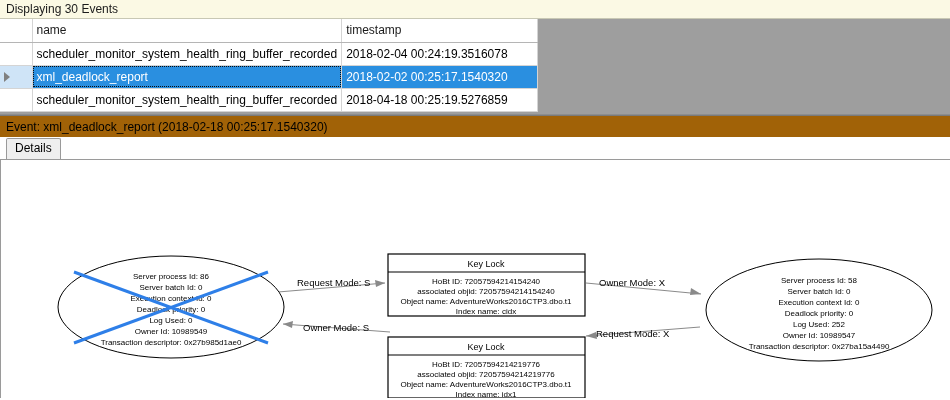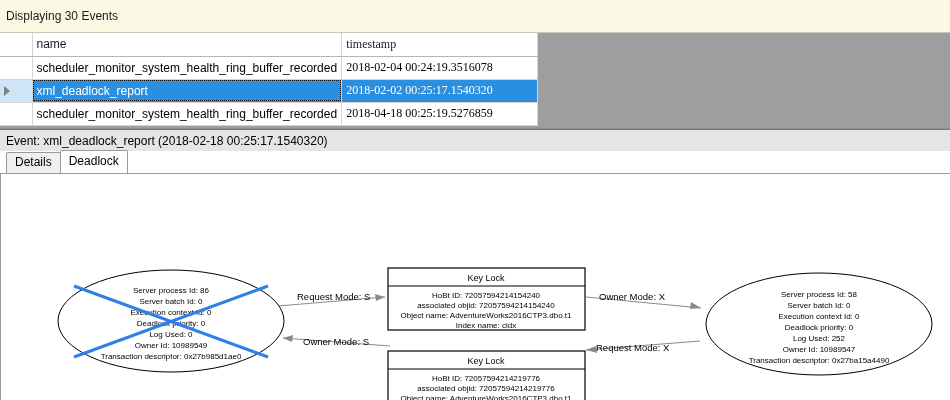--- a/index.html
+++ b/index.html
@@ -11,21 +11,21 @@
     width: 950px;
     height: 400px;
     overflow: hidden;
     font-family: "Liberation Sans", sans-serif;
     font-size: 11px;
     color: #000000;
   }
 
   
   #events-banner {
-    height: 33px;
+    height: 19px;
     background: #fbf9e4;
     border-bottom: 1px solid #c8c8b4;
     display: flex;
     align-items: center;
     padding-left: 6px;
     box-sizing: border-box;
     font-size: 12px;
     color: #1b1b1b;
   }
 
@@ -51,21 +51,21 @@
     font-size: 12px;
     font-weight: normal;
     text-align: left;
     white-space: nowrap;
     overflow: hidden;
     box-sizing: border-box;
     vertical-align: middle;
   }
   .col-sel   { width: 32px; padding: 0; text-align: center; }
   .col-name  { width: 276px; }
-  .col-ts    { width: 196px; font-family: Liberation Serif, serif; }
+  .col-ts    { width: 196px; }
   .grid-header td { background: #ffffff; border-bottom: 1px solid #b5b5b5; color: #1b1b1b; }
   tr.row-selected td.col-name,
   tr.row-selected td.col-ts {
     background: #2a8fe0;
     color: #ffffff;
   }
   tr.row-selected td.cell-focus {
     outline: 1px dotted #0b0b0b;
     outline-offset: -2px;
     margin-left: 17px;
@@ -80,34 +80,35 @@
     vertical-align: middle;
   }
 
   
   #event-header {
     height: 22px;
     display: flex;
     align-items: center;
     padding-left: 6px;
     box-sizing: border-box;
-    background: #e5e5e5;
+    background: #a16207;
     font-size: 12px;
     border-top: 1px solid #7a7a7a;
   }
 
   
   #tab-strip {
     height: 22px;
     display: flex;
     align-items: flex-end;
     padding-left: 6px;
     box-sizing: border-box;
     background: #ffffff;
     position: relative;
+    gap: 24px;
   }
   .tab {
     font-size: 12px;
     padding: 2px 8px 3px 8px;
     border: 1px solid #9a9a9a;
     border-bottom: none;
     background: #efefef;
     margin-right: -1px;
     position: relative;
     line-height: 15px;
@@ -188,21 +189,20 @@
     </tbody>
   </table>
 </div>
 
 <div id="event-header">
   <span>Event: xml_deadlock_report (2018-02-18 00:25:17.1540320)</span>
 </div>
 
 <div id="tab-strip">
   <div class="tab">Details</div>
-  <div class="tab active">Deadlock</div>
 </div>
 
 <div id="deadlock-canvas">
   <svg width="949" height="238" viewBox="0 0 949 238" xmlns="http://www.w3.org/2000/svg">
 
     <g>
       <path class="edge-line" d="M 277 132 L 384 123"></path>
       <polygon points="384,123 374,120 375,127" fill="#8a8a8a"></polygon>
     </g>
     <g>

